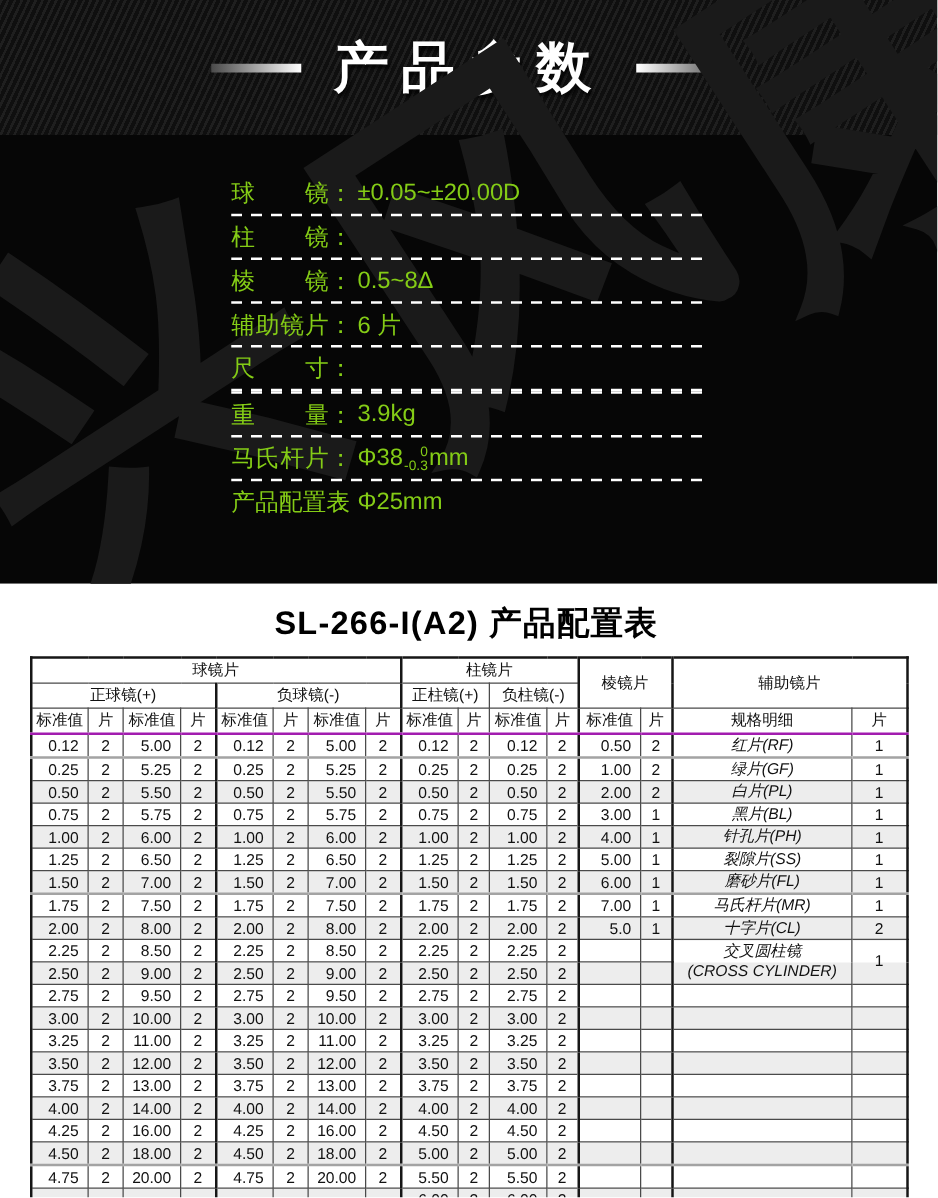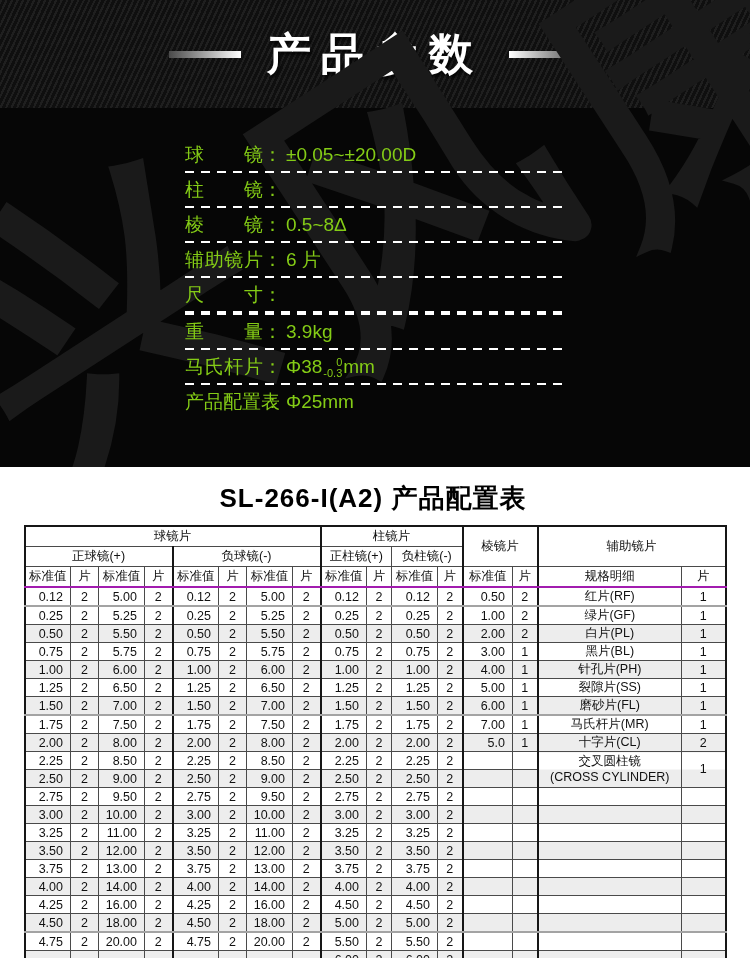--- a/index.html
+++ b/index.html
@@ -44,21 +44,21 @@
              font-size:26px;font-weight:bold;letter-spacing:1px;}
   table.cfg{border-collapse:collapse;table-layout:fixed;width:701px;margin:0 auto;
             font-size:12.5px;color:#111;border:2px solid #161616;}
   .cfg th,.cfg td{border:1px solid #4a4a4a;overflow:hidden;white-space:nowrap;
                   font-weight:normal;background:#fff;}
   .cfg thead th{height:19px;text-align:center;padding:0;}
   .cfg thead tr:last-child th{border-bottom:2px solid #a21caf;}
   .cfg tbody td{height:17px;padding:0;}
   .cfg td.num{text-align:right;padding-right:7px;}
   .cfg td.cnt{text-align:center;}
-  .cfg td.spec{text-align:center;}
+  .cfg td.spec{text-align:center;font-style:italic;}
   .cfg tr.gray td{background:#ededed;}
   .cfg .bl{border-left:2px solid #161616;}
   .cfg tr.thick td{border-bottom:2px solid #a3a3a3;}
   .cfg td.merged{background:linear-gradient(#fff 0 50%,#ededed 50% 100%) !important;
                  text-align:center;white-space:normal;line-height:1.25;}
   
   col.w-v{width:46px;} col.w-p{width:28px;} col.w-cv{width:46px;} col.w-cp{width:25px;}
   col.w-pv{width:50px;} col.w-pp{width:25px;} col.w-spec{width:144px;} col.w-sp{width:44px;}
 </style>
 </head>

